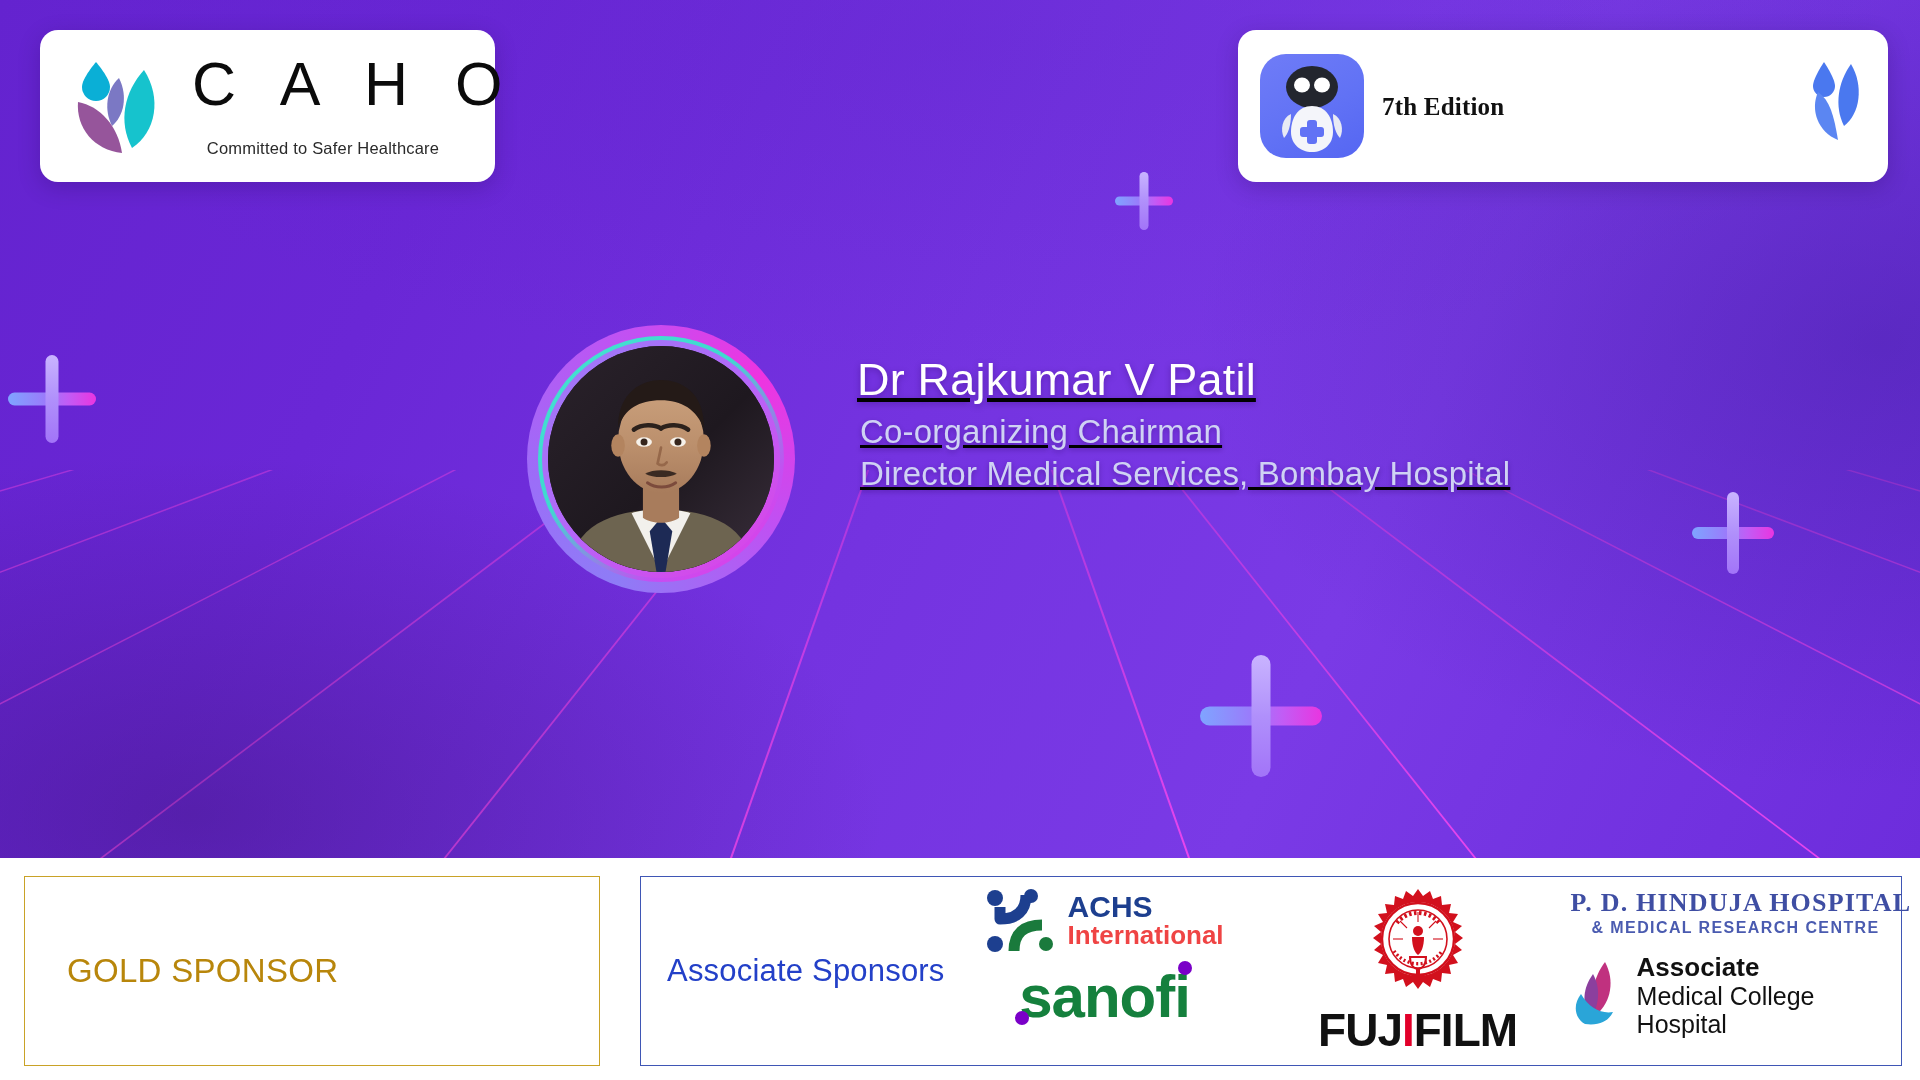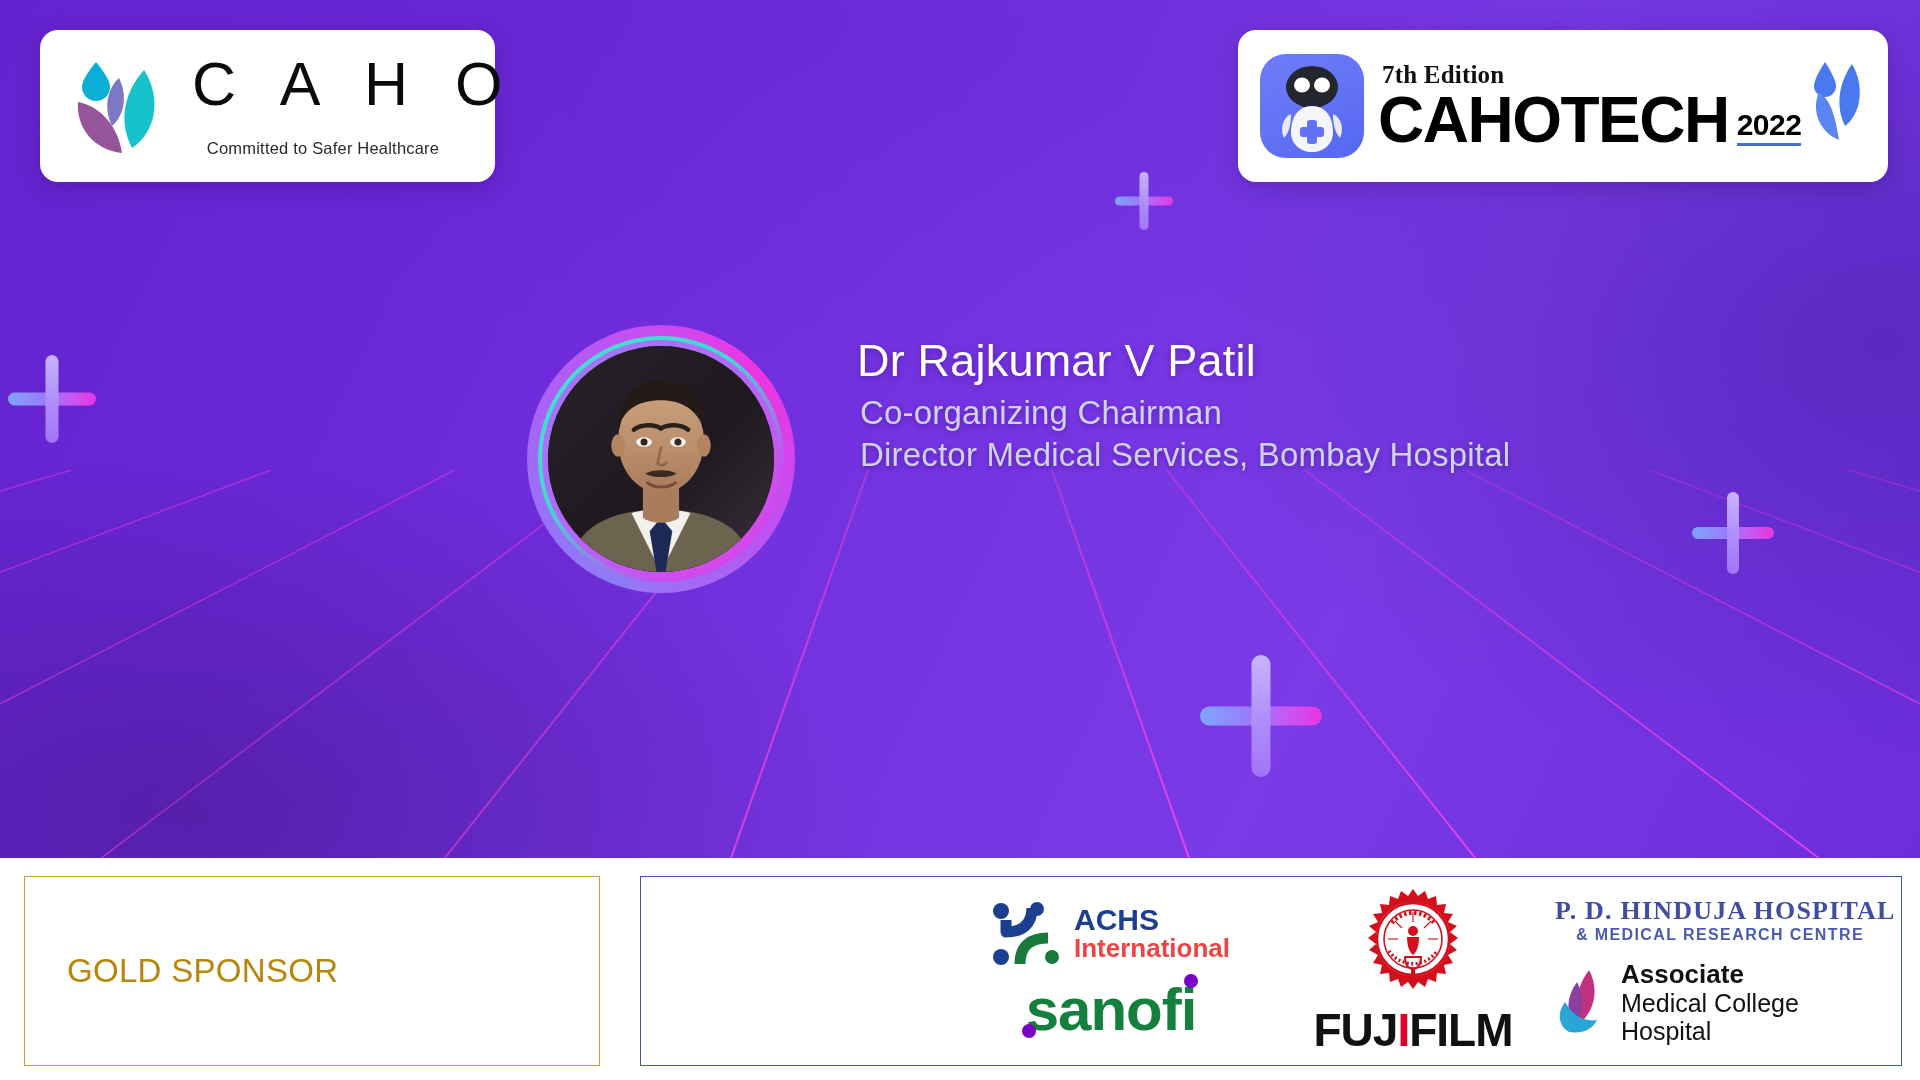--- a/index.html
+++ b/index.html
@@ -109,21 +109,21 @@
     width:100%; height:100%; border-radius:50%;
     background:linear-gradient(140deg,#9a7cf8 0%,#b566f8 50%,#e23ce4 100%);
     padding:6px;
   }
   #portrait-photo{
     width:100%; height:100%; border-radius:50%; overflow:hidden;
     background:#231c24; position:relative;
   }
   #portrait-photo svg{ width:100%; height:100%; display:block; }
 
-  #speaker-text{ position:absolute; left:857px; top:336px; width:880px; }
+  #speaker-text{ position:absolute; left:857px; top:355px; width:880px;text-decoration:underline; }
   #speaker-name{
     font-family:"Liberation Sans", sans-serif;
     font-size:45px; color:#ffffff; line-height:1.1; letter-spacing:.2px;
     font-weight:400; text-shadow:0 2px 6px rgba(40,0,90,.35);
   }
   .speaker-line{
     font-family:"Liberation Sans", sans-serif;
     font-size:33px; color:#cfd2f4; line-height:1.28; letter-spacing:.2px;
     font-weight:400; text-shadow:0 2px 5px rgba(40,0,90,.35);
   }
@@ -154,22 +154,22 @@
   #assoc-panel{
     position:absolute; left:640px; top:18px; width:1262px; height:190px;
     border:1px solid #3f56b5; background:#fff; display:flex; align-items:center;
   }
   #assoc-label{
     font-family:"Liberation Sans", sans-serif;
     font-size:31px; color:#2340c8; margin-left:26px; white-space:nowrap;
     letter-spacing:.2px;
   }
   #assoc-logos{
-    display:flex; align-items:center; flex:1 1 auto;
-    justify-content:flex-end; padding-right:16px; gap:17px;
+    display:flex; align-items:flex-start; flex:1 1 auto;
+    justify-content:flex-end; padding-right:16px; gap:28px;
   }
   .logo-col{ display:flex; flex-direction:column; align-items:center; justify-content:center; }
 
   
   #achs-wrap{ display:flex; align-items:center; }
   #achs-mark{ width:72px; height:64px; }
   #achs-text{ margin-left:10px; }
   #achs-1{ font-family:"Liberation Sans",sans-serif; font-weight:bold; font-size:30px; color:#1d3f8f; line-height:1; }
   #achs-2{ font-family:"Liberation Sans",sans-serif; font-weight:bold; font-size:26px; color:#ef4444; line-height:1.05; }
 
@@ -307,27 +307,20 @@
         <path d="M31 60 C22 64 20 76 24 84 C28 80 31 72 31 60 Z" fill="#e8eaf4"></path>
         <path d="M73 60 C82 64 84 76 80 84 C76 80 73 72 73 60 Z" fill="#e8eaf4"></path>
 
         <rect x="47" y="66" width="10" height="24" rx="3" fill="#6172f5"></rect>
         <rect x="40" y="73" width="24" height="10" rx="3" fill="#6172f5"></rect>
       </svg>
     </div>
 
     <div id="cahotech-text">
       <div id="edition">7th Edition</div>
-      <div id="cahotech-row">
-        <div id="cahotech-word">CAHOTECH</div>
-        <div id="year-block">
-          <div id="year-num">2022</div>
-          <div id="year-rule"></div>
-        </div>
-      </div>
     </div>
 
     <div id="flame-mark">
       <svg viewBox="0 0 62 90" width="62" height="90">
         <path d="M20 4 C20 4 31 20 31 28 a11 11 0 0 1 -22 0 C9 20 20 4 20 4 Z" fill="#4a78ef"></path>
         <path d="M47 6 C34 24 30 48 40 68 C56 56 60 28 47 6 Z" fill="#4a78ef"></path>
         <path d="M14 34 C6 52 14 74 34 82 C30 58 26 42 14 34 Z" fill="#5b86f2"></path>
       </svg>
     </div>
   </div>
@@ -393,20 +386,21 @@
   </div>
 </div>
 
 <div id="sponsor-bar">
 
   <div id="gold-panel">
     <div id="gold-label">GOLD SPONSOR</div>
   </div>
 
   <div id="assoc-panel">
+    <div id="assoc-label">Associate Sponsors</div>
 
     <div id="assoc-logos">
 
       <div class="logo-col" style="width:320px;">
         <div id="achs-wrap">
           <div id="achs-mark">
             <svg viewBox="0 0 72 64" width="72" height="64">
               <circle cx="9" cy="9" r="8" fill="#1d3f8f"></circle>
               <circle cx="45" cy="7" r="7" fill="#1d3f8f"></circle>
               <path d="M40 6 C40 22 31 30 14 30 L14 18" fill="none" stroke="#1d3f8f" stroke-width="11" stroke-linejoin="round"></path>

